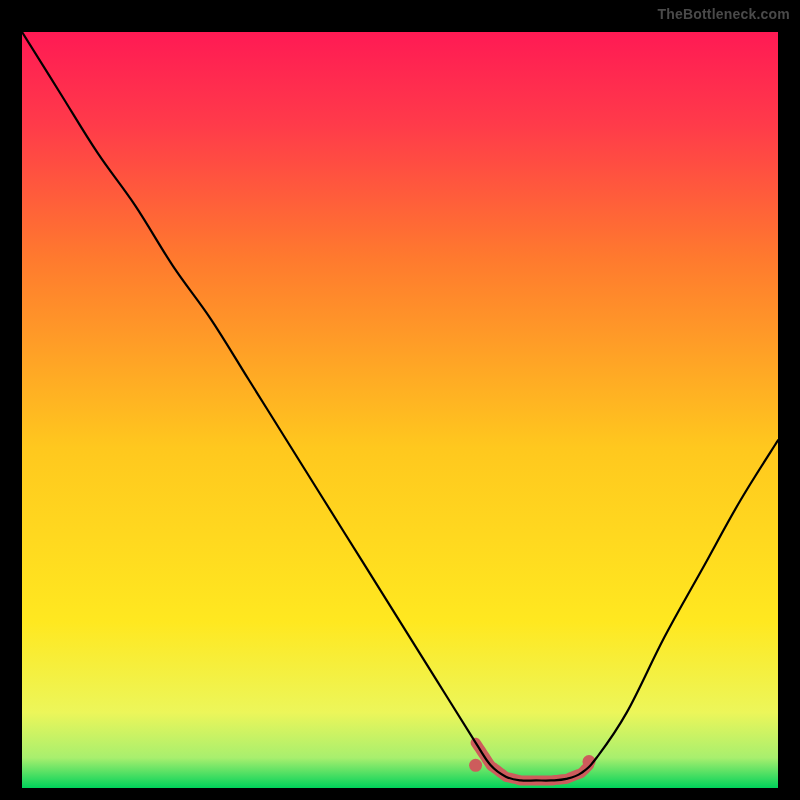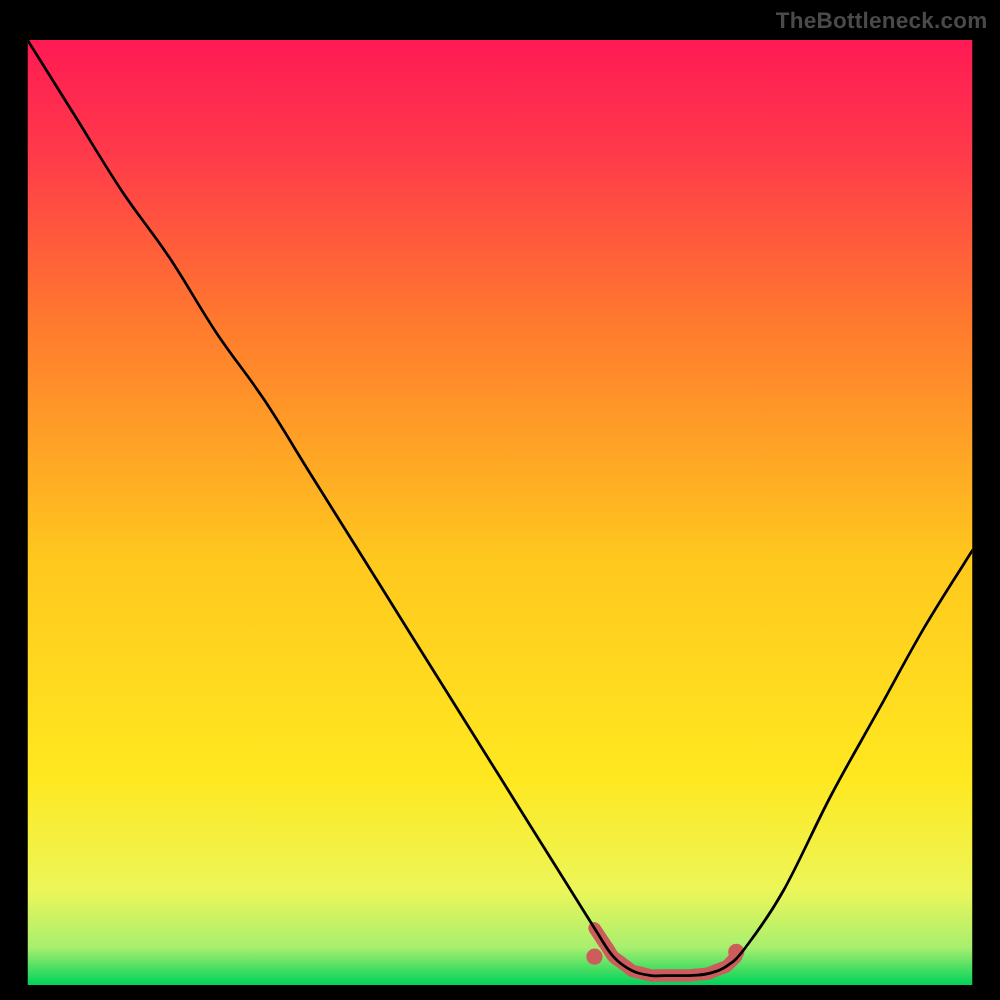--- a/index.html
+++ b/index.html
@@ -15,21 +15,21 @@
     width: 800px;
     height: 800px;
     background: #000;
   }
   .watermark {
     position: absolute;
     top: 6px;
     right: 10px;
     color: #4a4a4a;
     font-family: Arial, Helvetica, sans-serif;
-    font-size: 18px;
+    font-size: 14px;
     font-weight: bold;
     letter-spacing: 0.2px;
     z-index: 10;
   }
   .plot {
     position: absolute;
     left: 22px;
     top: 32px;
     width: 756px;
     height: 756px;

